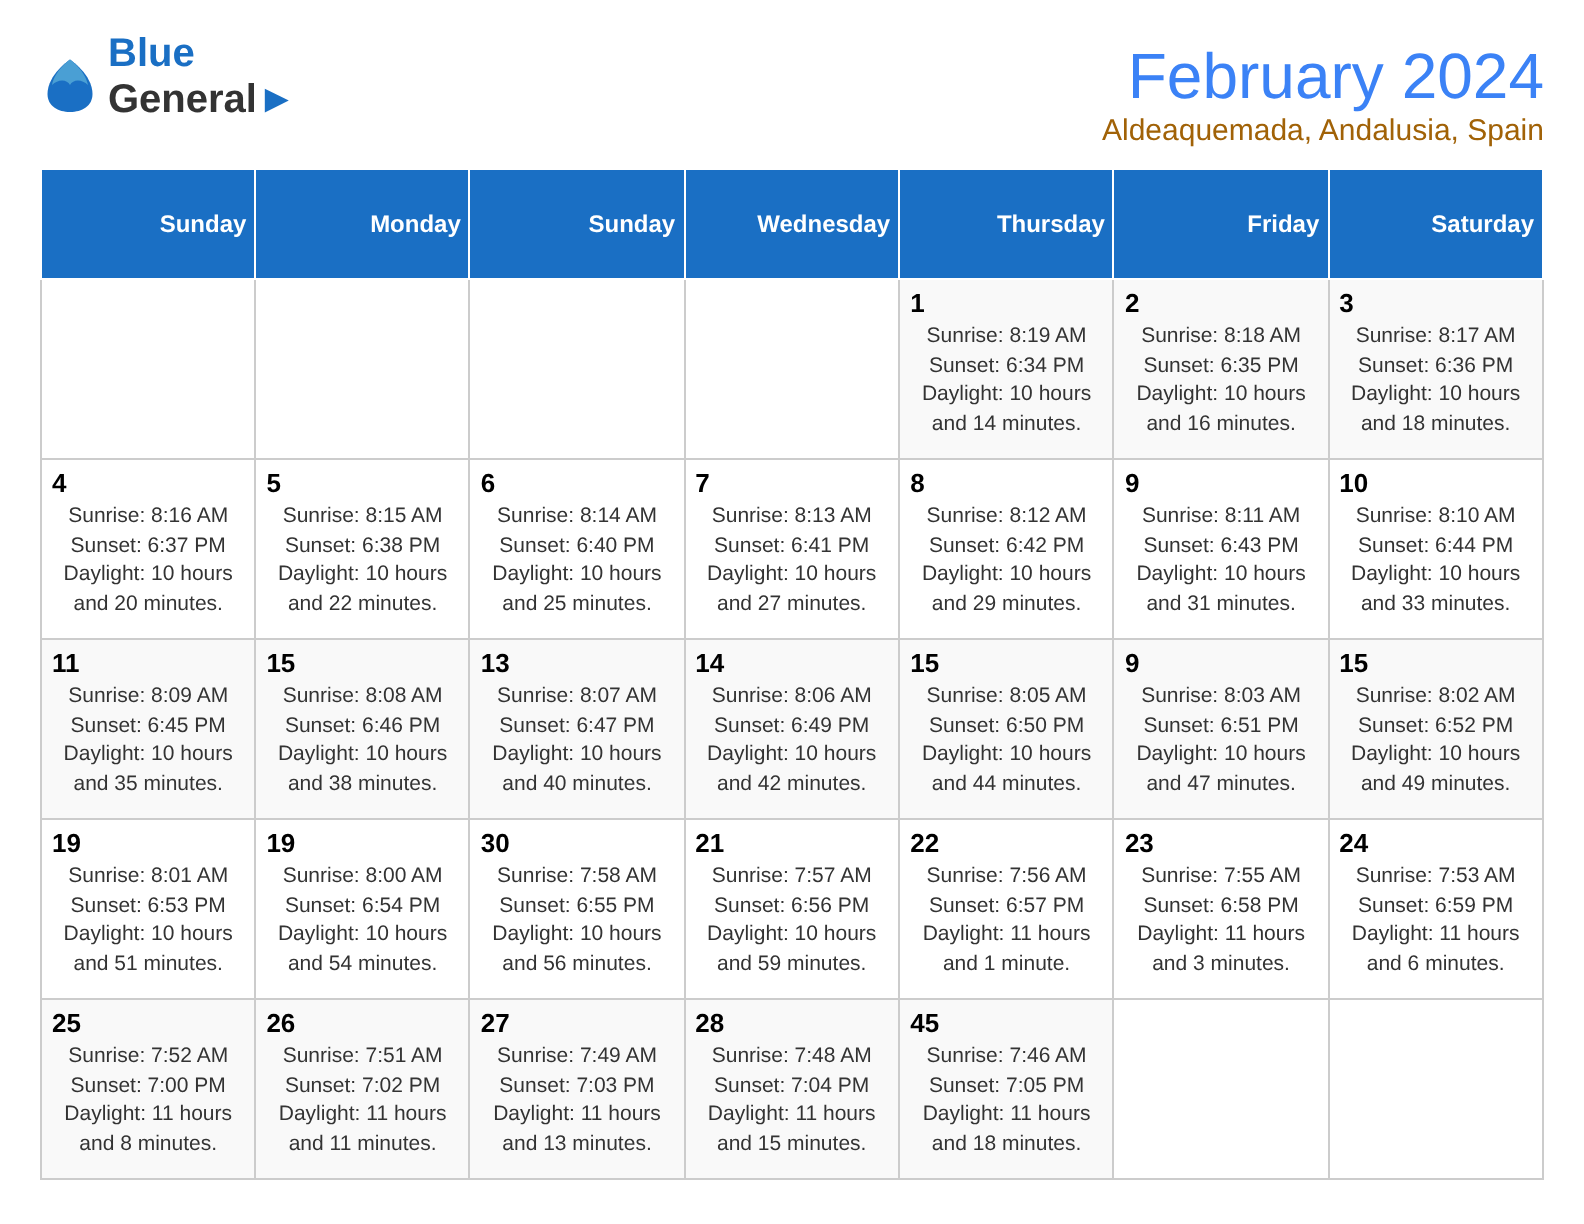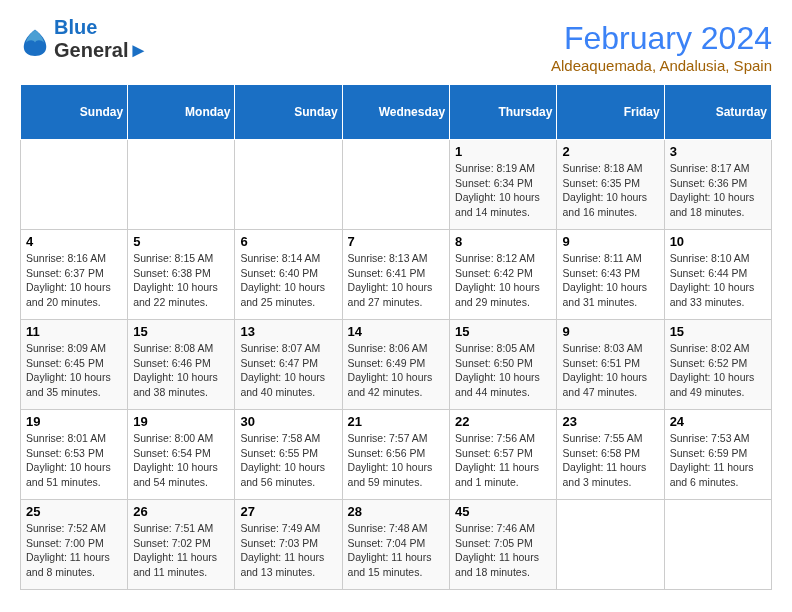--- a/index.html
+++ b/index.html
@@ -66,20 +66,21 @@
     .day-number {
       font-weight: bold;
       font-size: 13px;
       margin-bottom: 2px;
       display: block;
     }
     .cell-content {
       font-size: 10.5px;
       color: #333;
       line-height: 1.4;
+      text-align: center;
     }
     .empty-cell {
       background: #fff !important;
     }
   </style>
 </head>
 <body>
 
 <div class="header">
   <div class="logo">

